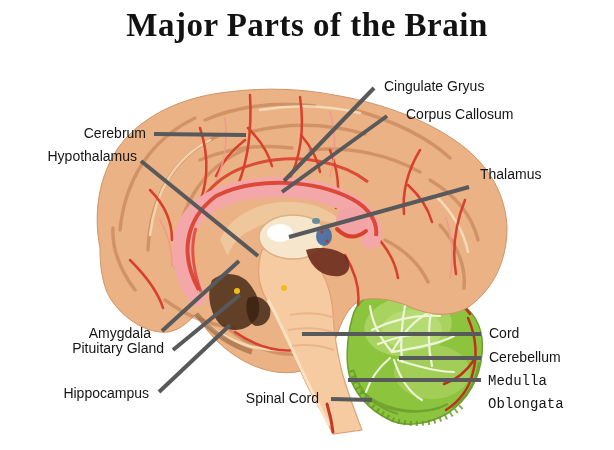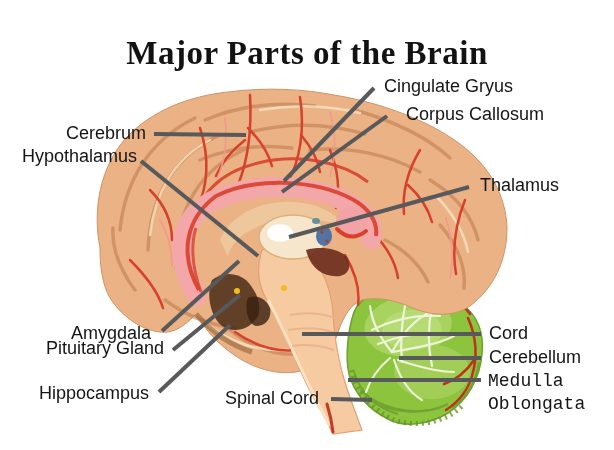--- a/index.html
+++ b/index.html
@@ -11,38 +11,37 @@
     font-family:"Liberation Sans", sans-serif;
   }
   .title{
     position:absolute;left:0;top:7px;width:614px;
     text-align:center;
     font-family:"Liberation Serif", serif;
     font-weight:bold;
     font-size:33px;
     letter-spacing:0.5px;
     color:#121212;
-    margin-top:28px;
   }
   .brain-svg{position:absolute;left:0;top:0;}
   .lbl{
     position:absolute;
-    font-size:18px;
+    font-size:14px;
     line-height:20px;
     color:#151515;
     white-space:nowrap;
   }
   .lbl.right{text-align:right;}
   .lbl.wrap{white-space:normal;width:98px;line-height:23px;}
   
   #lbl-cerebrum      {right:468px;top:123px;}
   #lbl-hypothalamus  {right:477px;top:146px;}
   #lbl-cingulate     {left:384px;top:76px;}
   #lbl-corpus        {left:406px;top:104px;}
-  #lbl-thalamus      {left:480px;top:175px;text-align:center;}
+  #lbl-thalamus      {left:480px;top:164px;text-align:center;}
   #lbl-amygdala      {right:463px;top:323px;}
   #lbl-pituitary     {right:450px;top:338px;text-align:right;}
   #lbl-hippocampus   {right:465px;top:383px;text-align:center;}
   #lbl-spinalcord    {right:295px;top:388px;}
   #lbl-pons          {left:489px;top:323px;}
   #lbl-cerebellum    {left:489px;top:347px;}
   #lbl-medulla       {left:488px;top:370px;font-family:Liberation Mono, monospace;}
 </style>
 </head>
 <body>

